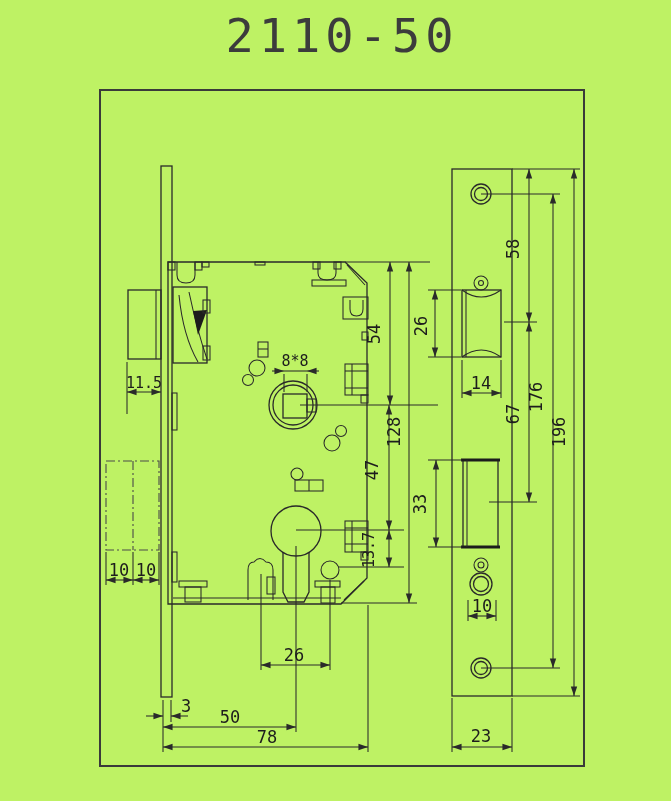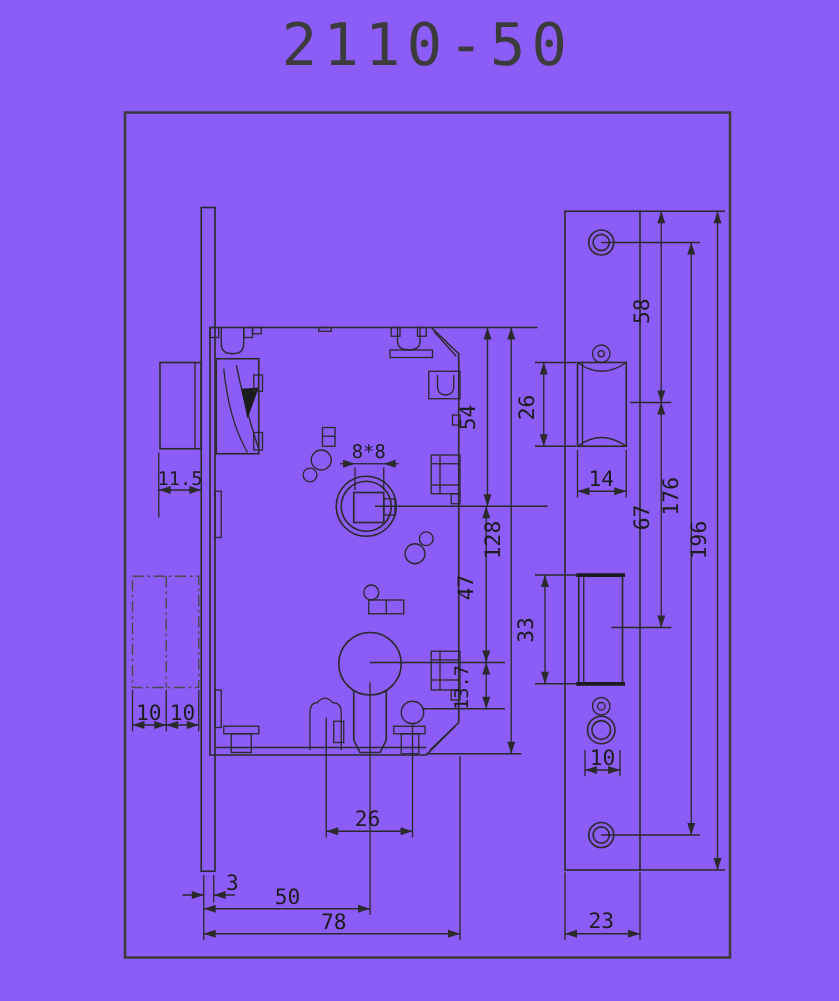--- a/index.html
+++ b/index.html
@@ -1,16 +1,16 @@
 <!DOCTYPE html>
 <html><head>
 <meta charset="utf-8">
 <style>
   html,body{margin:0;padding:0;background:#ffffff;}
-  .stage{position:relative;width:671px;height:801px;background:#8b5cf6;overflow:hidden;
+  .stage{position:relative;width:671px;height:801px;background:#bef264;overflow:hidden;
          font-family:"DejaVu Sans Mono", monospace;}
   svg{display:block}
   .ln{stroke:#2a2a2a;stroke-width:1.3;fill:none;}
   .ln-thin{stroke:#2a2a2a;stroke-width:1.05;fill:none;}
   .ln-bold{stroke:#1c1c1c;stroke-width:3;fill:none;}
   .frame{stroke:#3a3a3a;stroke-width:2;fill:none;}
   .phantom{stroke:#4a4a4a;stroke-width:1.1;fill:none;stroke-dasharray:9 3 2 3;}
   .filldark{fill:#1c1c1c;stroke:none;}
   .dim{font-family:"DejaVu Sans Mono", monospace;font-size:17px;fill:#1d1d1d;}
   .dim-sm{font-family:"DejaVu Sans Mono", monospace;font-size:15px;fill:#1d1d1d;}

